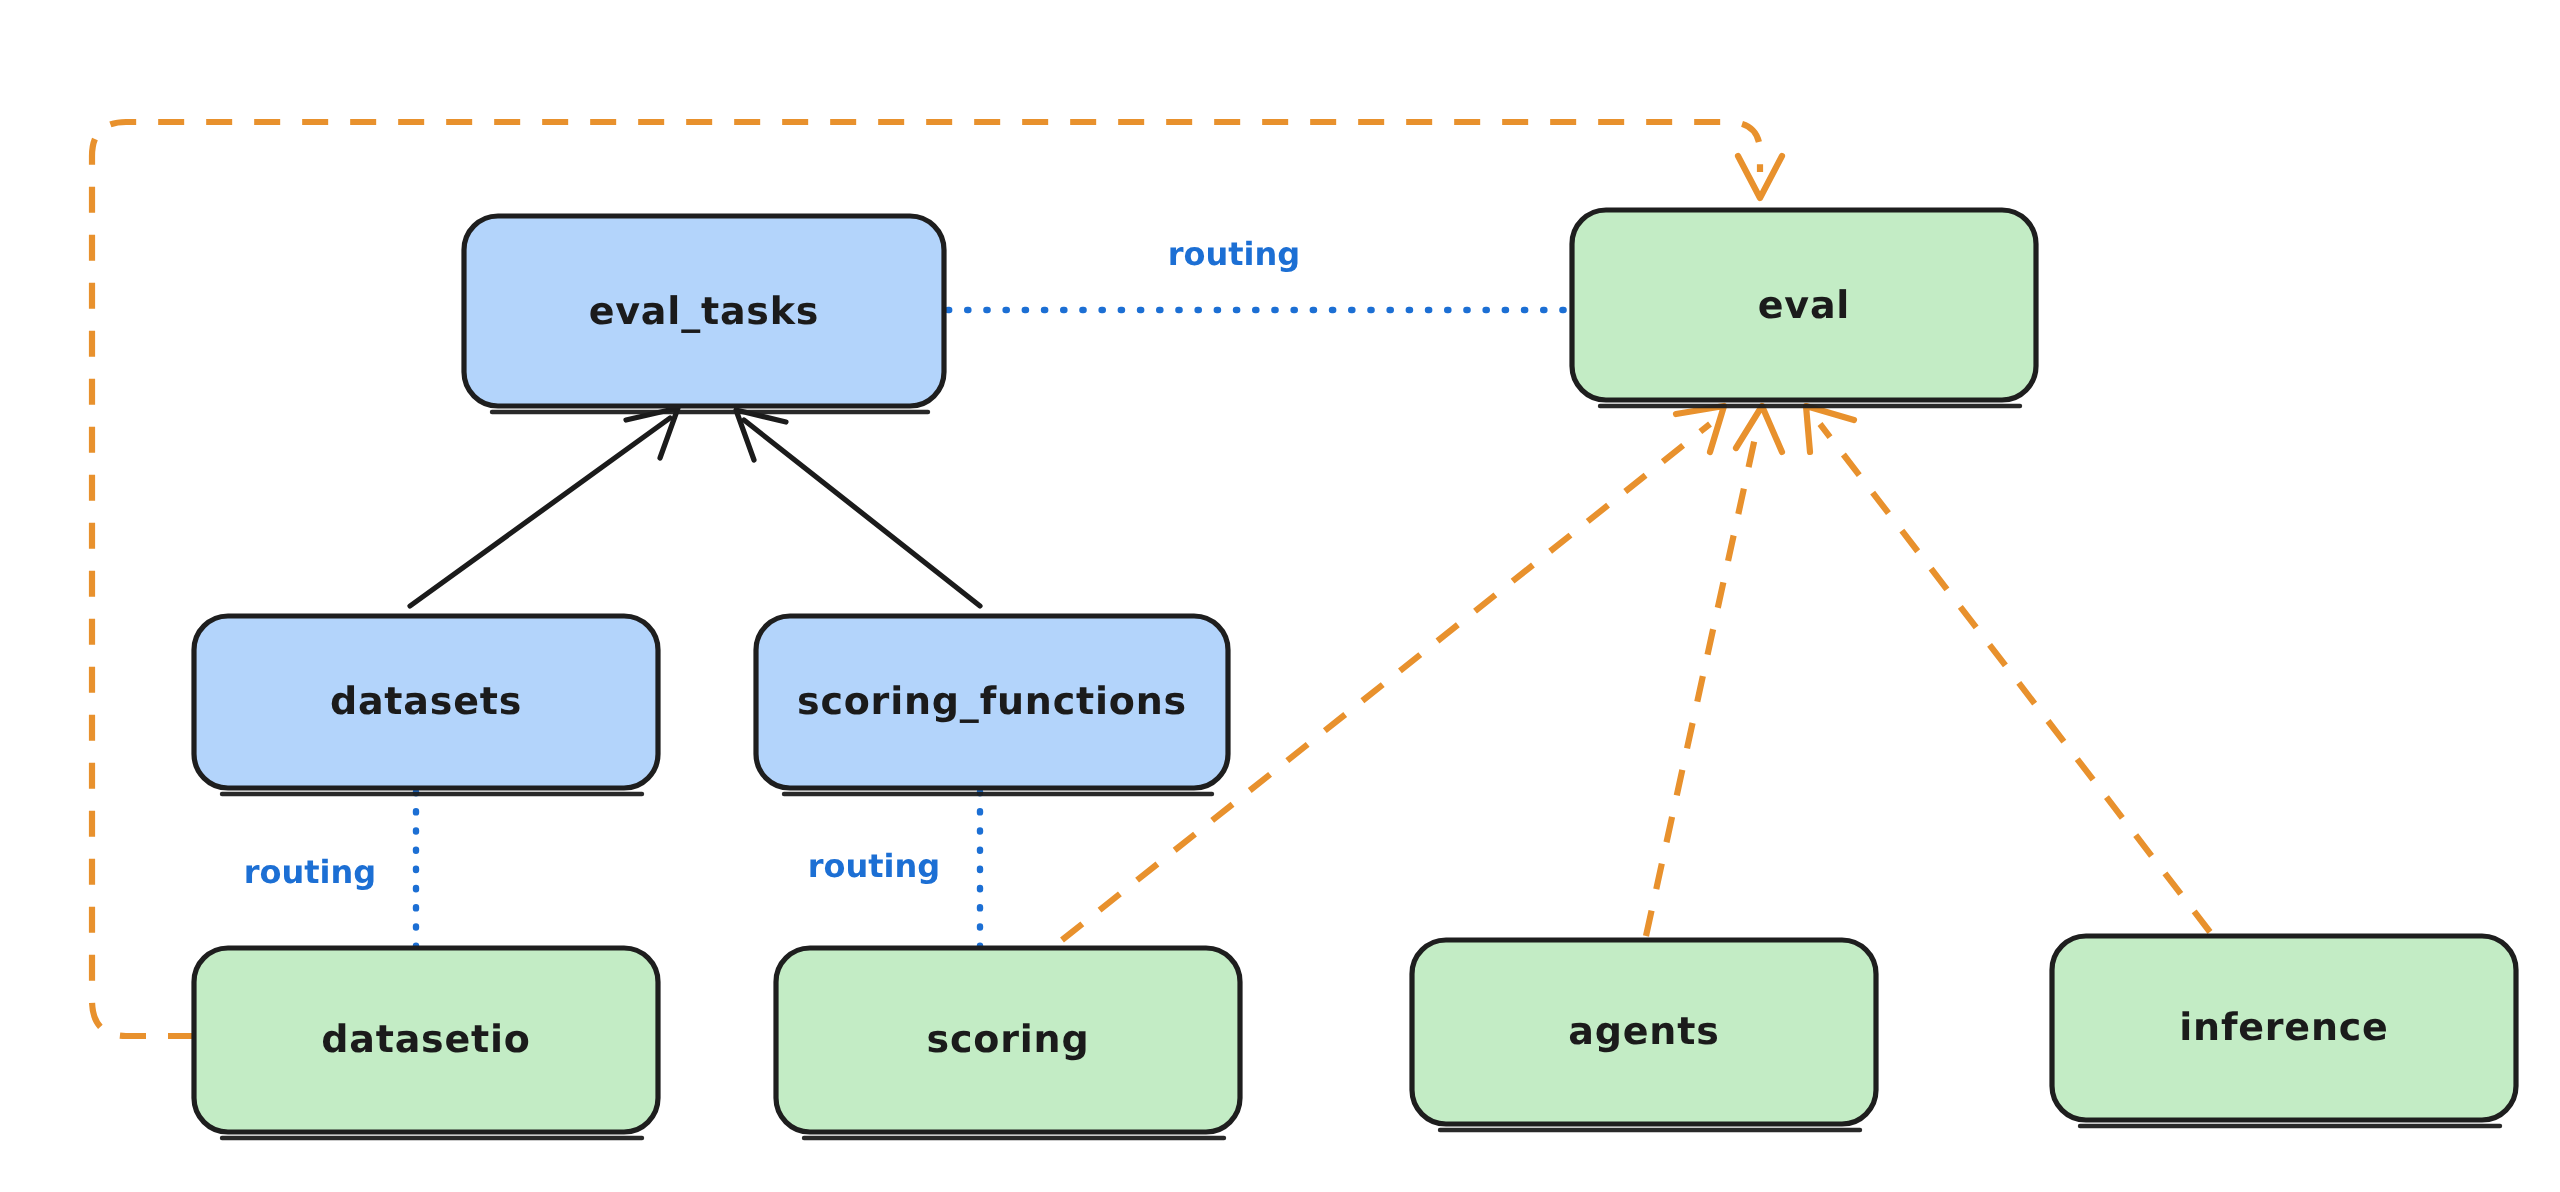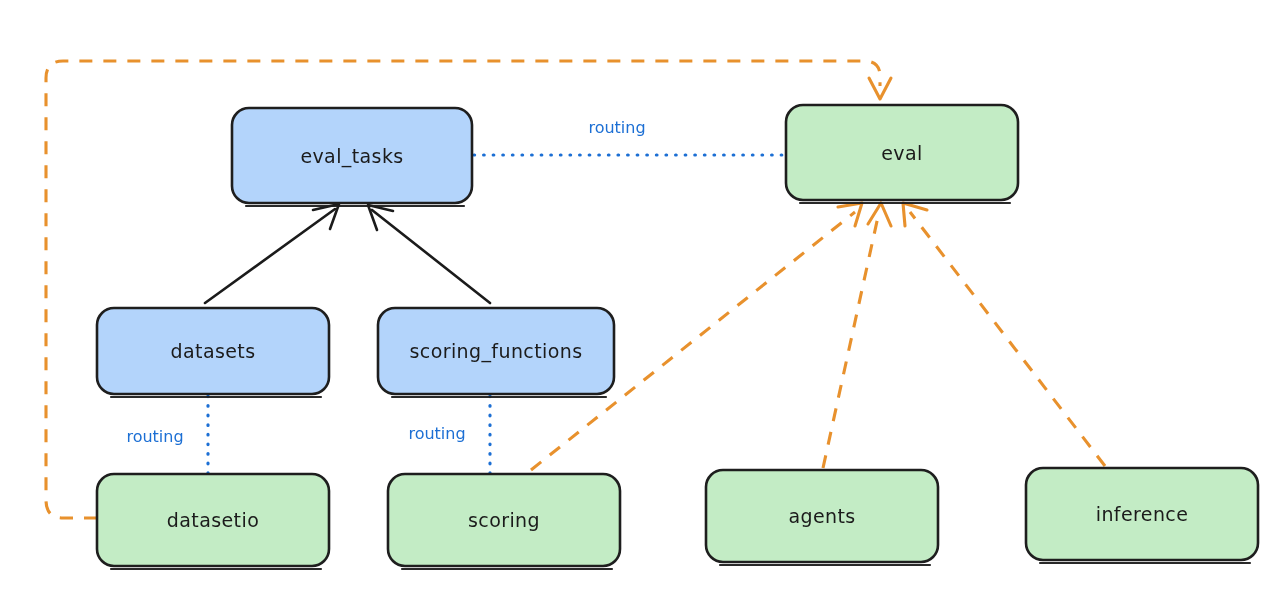--- a/index.html
+++ b/index.html
@@ -11,20 +11,21 @@
     width: 1280px;
     height: 596px;
     font-family: "DejaVu Sans", sans-serif;
     overflow: hidden;
   }
   #diagram-root {
     position: relative;
     width: 1280px;
     height: 596px;
     background: #ffffff;
+    font-weight: bold;
   }
   svg#diagram-svg {
     position: absolute;
     top: 0;
     left: 0;
     width: 1280px;
     height: 596px;
     display: block;
   }
   .node-shape {

